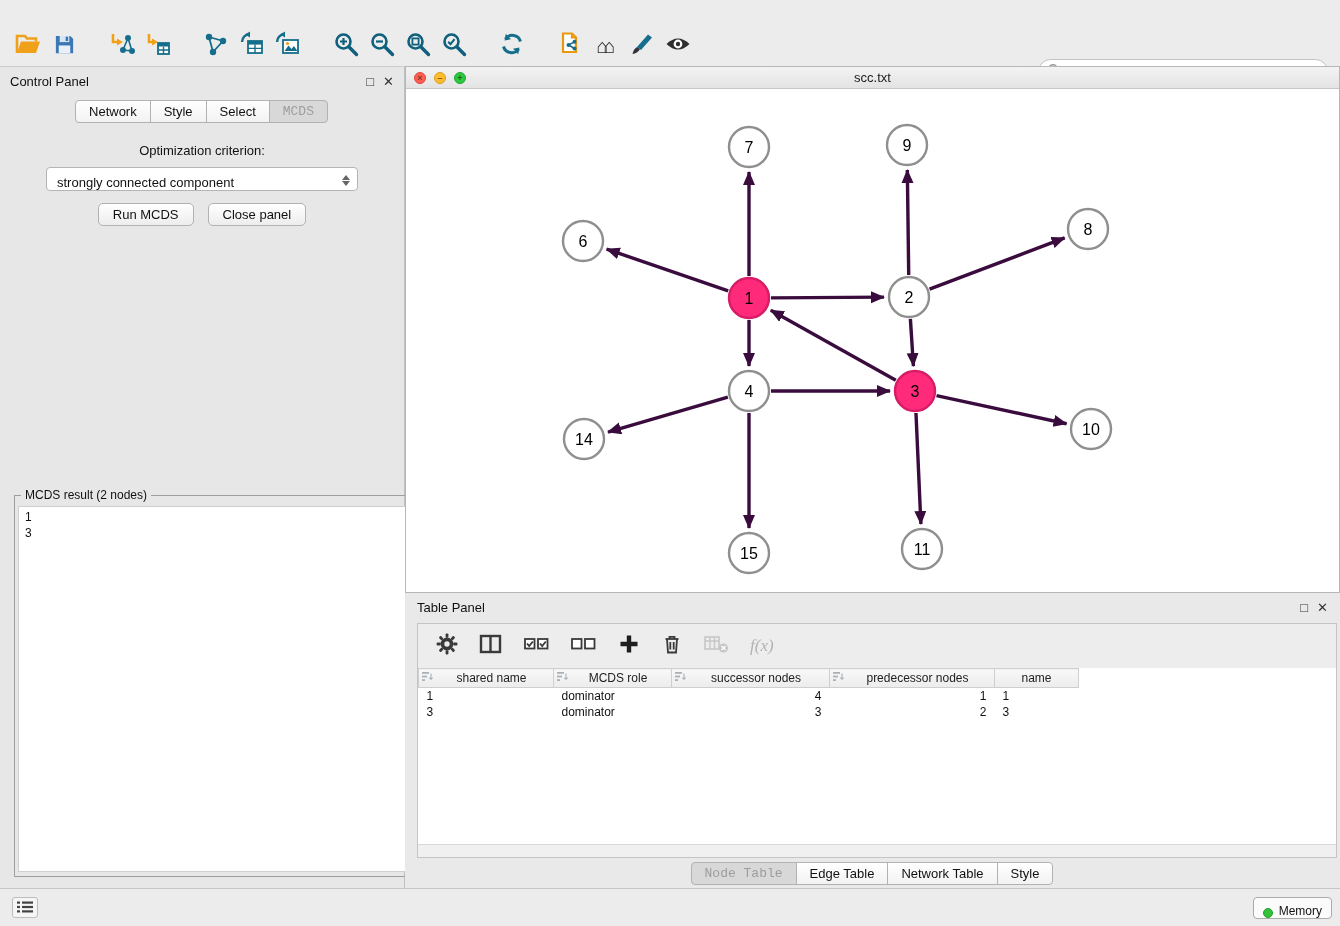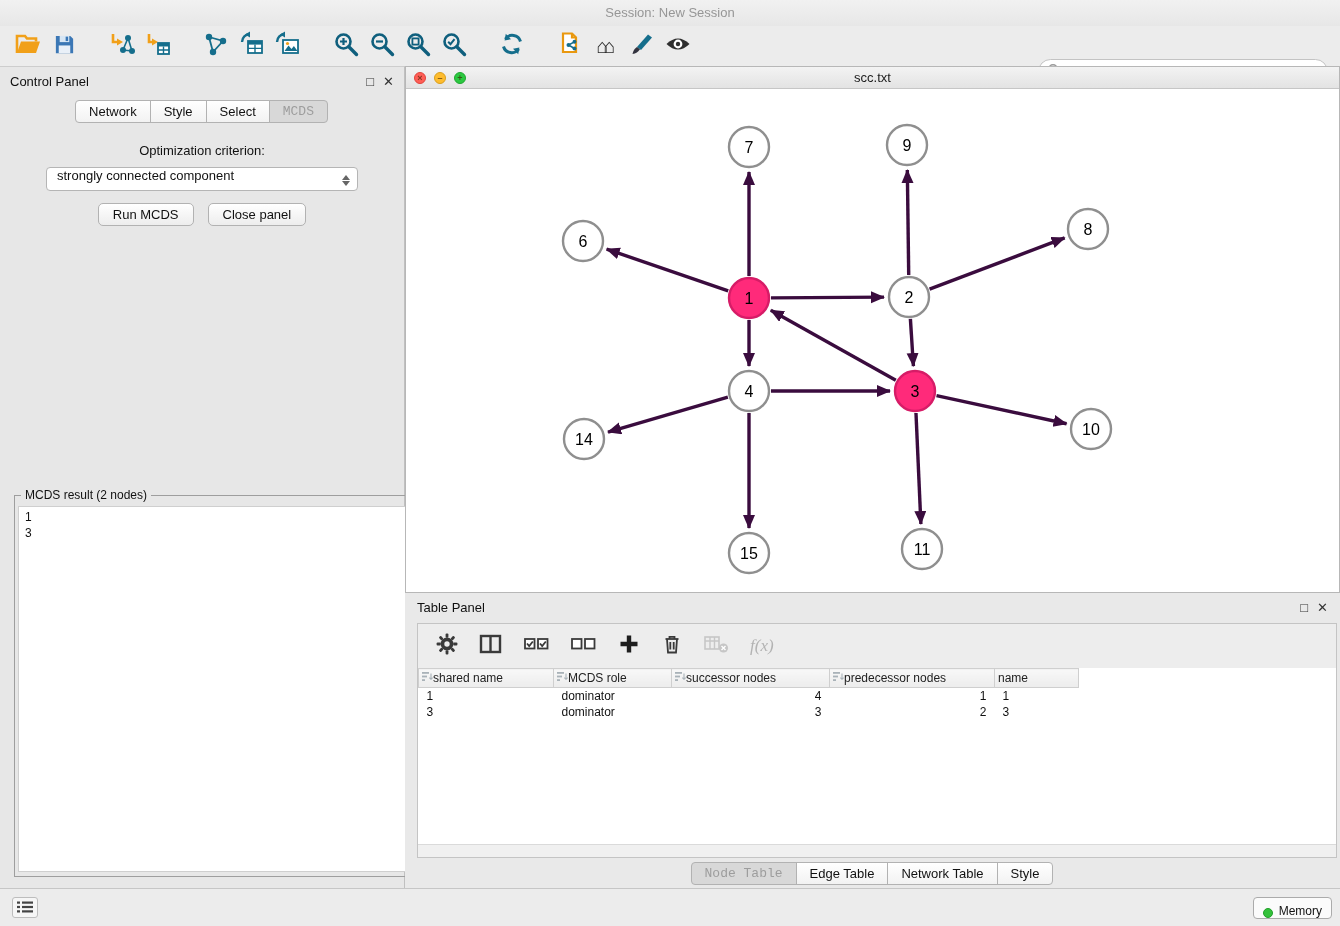--- a/index.html
+++ b/index.html
@@ -31,21 +31,21 @@
   .win-controls span { cursor:default; }
   .cp-tabs { display:flex; justify-content:center; margin-top:5px; }
   .seg-tab { border:1px solid #b2b2b2; background:linear-gradient(#ffffff,#f2f2f2);
     padding:3px 13px; font-size:13px; margin-left:-1px; color:#111; }
   .seg-tab:first-child { border-radius:4px 0 0 4px; }
   .seg-tab:last-child { border-radius:0 4px 4px 0; }
   .seg-tab.pressed { background:#d8d8d8; color:#9d9d9d;font-family:Liberation Mono, monospace; }
   .opt-label { text-align:center; margin-top:20px; font-size:13px; color:#111; }
   .cp-select { position:relative; margin:9px auto 0; width:312px; height:24px;
     border:1px solid #b5b5b5; border-radius:4px; background:#fff; font-size:13px;
-    display:flex; align-items:flex-start; padding:0 24px 0 10px; color:#111; }
+    display:flex; align-items:flex-end; padding:0 24px 0 10px; color:#111; }
   .stepper { position:absolute; right:5px; top:2px; width:12px; height:20px;
     display:flex; flex-direction:column; align-items:center; justify-content:center; gap:1px; }
   .stepper i { width:0; height:0; border-left:4px solid transparent; border-right:4px solid transparent; }
   .stepper .up { border-bottom:5px solid #666; }
   .stepper .down { border-top:5px solid #666; }
   .cp-buttons { display:flex; justify-content:center; gap:14px; margin-top:12px; }
   .push-btn { border:1px solid #b2b2b2; border-radius:5px; background:linear-gradient(#ffffff,#ededed);
     padding:3px 14px; font-size:13px; color:#111; }
 
   .result-box { position:absolute; left:14px; top:428px; width:424px; height:382px;
@@ -75,21 +75,21 @@
   .tp-header { height:28px; display:flex; align-items:center; padding:0 12px; font-size:13px; color:#101010; }
   .tp-frame { position:absolute; left:12px; right:3px; top:30px; bottom:30px;
     background:#fff; border:1px solid #c4c4c4; }
   .tp-toolbar { height:44px; background:#ededed; display:flex; align-items:center; gap:21px; padding-left:18px; }
   .tt-btn { display:flex; align-items:center; justify-content:center; }
   .fx { font-family:"Liberation Serif", serif; font-style:italic; font-size:17px; color:#b3b3b3; }
   table.node-table { border-collapse:collapse; table-layout:fixed; font-size:12px; }
   table.node-table th { height:19px; background:linear-gradient(#f8f8f8,#ececec);
     border:1px solid #cfcfcf; font-weight:normal; font-size:12px; color:#222; padding:0 3px; position:relative; }
   table.node-table th .th-inner { display:flex; align-items:center; }
-  table.node-table th .th-label { flex:1; text-align:left; }
+  table.node-table th .th-label { flex:1; text-align:center; }
   table.node-table td { height:16px; padding:0 8px; color:#111; white-space:nowrap; overflow:hidden; }
   td.c2, td.c3 { text-align:right; padding-right:14px; }
   .h-scroll { position:absolute; left:0; right:0; bottom:0; height:13px;
     background:#f0f0f0; border-top:1px solid #dadada; }
   .tp-tabs { position:absolute; bottom:3px; left:0; right:0; display:flex; justify-content:center;margin-top:10px; }
 
   
   .statusbar { position:absolute; left:0; bottom:0; width:100%; height:38px;
     background:#ececec; border-top:1px solid #c6c6c6; }
   .menu-btn { position:absolute; left:12px; top:8px; width:26px; height:21px;
@@ -98,21 +98,20 @@
   .memory-btn { position:absolute; right:8px; top:8px; height:22px;
     border:1px solid #ababab; border-radius:4px; background:#fbfbfb;
     display:flex; align-items:flex-end; gap:6px; padding:0 9px; font-size:12px; color:#111; }
   .mem-dot { width:10px; height:10px; border-radius:50%; background:#34c13b; border:1px solid #21a02a; }
 </style>
 </head>
 <body>
 
 <div class="window">
 
-  <div class="titlebar">Session: New Session</div>
 
   <div class="toolbar">
     <div class="tb-btn">
       <span>
         <svg width="26" height="24" viewBox="0 0 26 24">
           <path d="M2 21 V4 h8 l2 2.5 h9 v3" fill="none" stroke="#f1a019" stroke-width="2.6"></path>
           <path d="M2 21 L6 9.5 h19 L21 21 Z" fill="#f1a019"></path>
         </svg>
       </span>
     </div>

